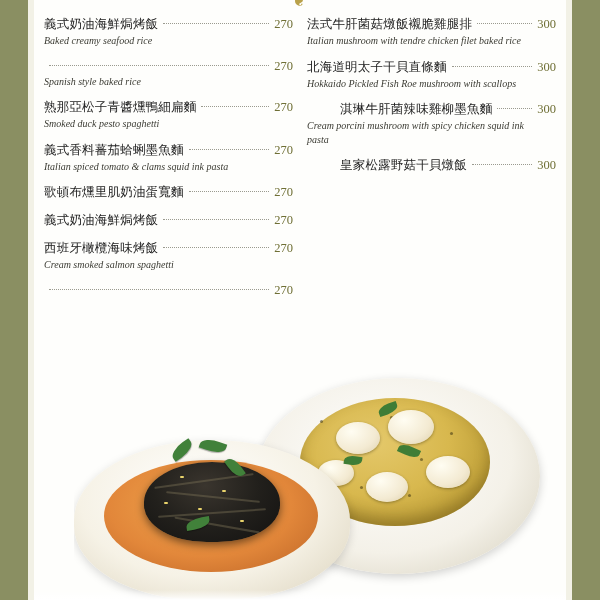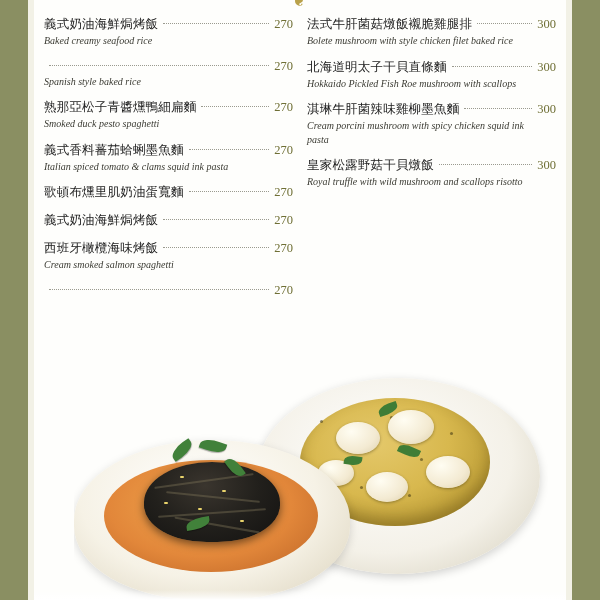--- a/index.html
+++ b/index.html
@@ -105,21 +105,21 @@
     color: #3b3b33;
     font-size: 10px;
     font-family: "Liberation Serif", serif;
     font-style: italic;
     margin-top: 1px;
     line-height: 1.35;
     max-width: 240px;
   }
 
   
-  .item.tall .name-zh { max-width: 178px; }
+  .item.tall .name-zh { max-width: 178px; margin-left: 33px; }
 
   
   .photo-right {
     position: absolute;
     right: 18px;
     bottom: 6px;
     width: 300px;
     height: 230px;
     border-radius: 4px;
     overflow: hidden;
@@ -317,21 +317,21 @@
       </div>
 
       <div class="col">
 
         <div class="item">
           <div class="item-line">
             <span class="name-zh">法式牛肝菌菇燉飯襯脆雞腿排</span>
             <span class="dots"></span>
             <span class="price">300</span>
           </div>
-          <div class="name-en">Bolete mushroom with style chicken filet baked rice</div>
+          <div class="name-en">Italian mushroom with tendre chicken filet baked rice</div>
         </div>
 
         <div class="item">
           <div class="item-line">
             <span class="name-zh">北海道明太子干貝直條麵</span>
             <span class="dots"></span>
             <span class="price">300</span>
           </div>
           <div class="name-en">Hokkaido Pickled Fish Roe mushroom with scallops</div>
         </div>
@@ -344,21 +344,20 @@
           </div>
           <div class="name-en">Cream porcini mushroom with spicy chicken squid ink pasta</div>
         </div>
 
         <div class="item tall">
           <div class="item-line">
             <span class="name-zh">皇家松露野菇干貝燉飯</span>
             <span class="dots"></span>
             <span class="price">300</span>
           </div>
-          <div class="name-en">Royal truffle with wild mushroom and scallops risotto</div>
         </div>
 
       </div>
 
     </div>
 
     <div class="photo-right">
       <div class="plate"></div>
       <div class="risotto">
         <div class="speck" style="left:20px; top:22px;"></div>

